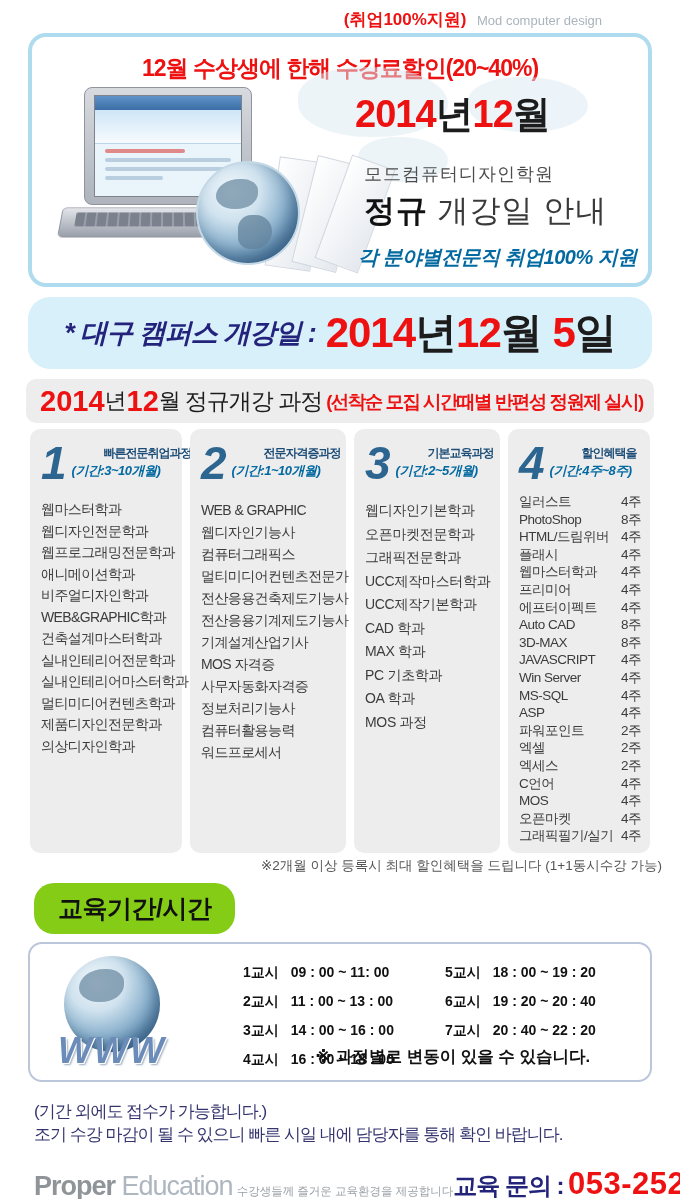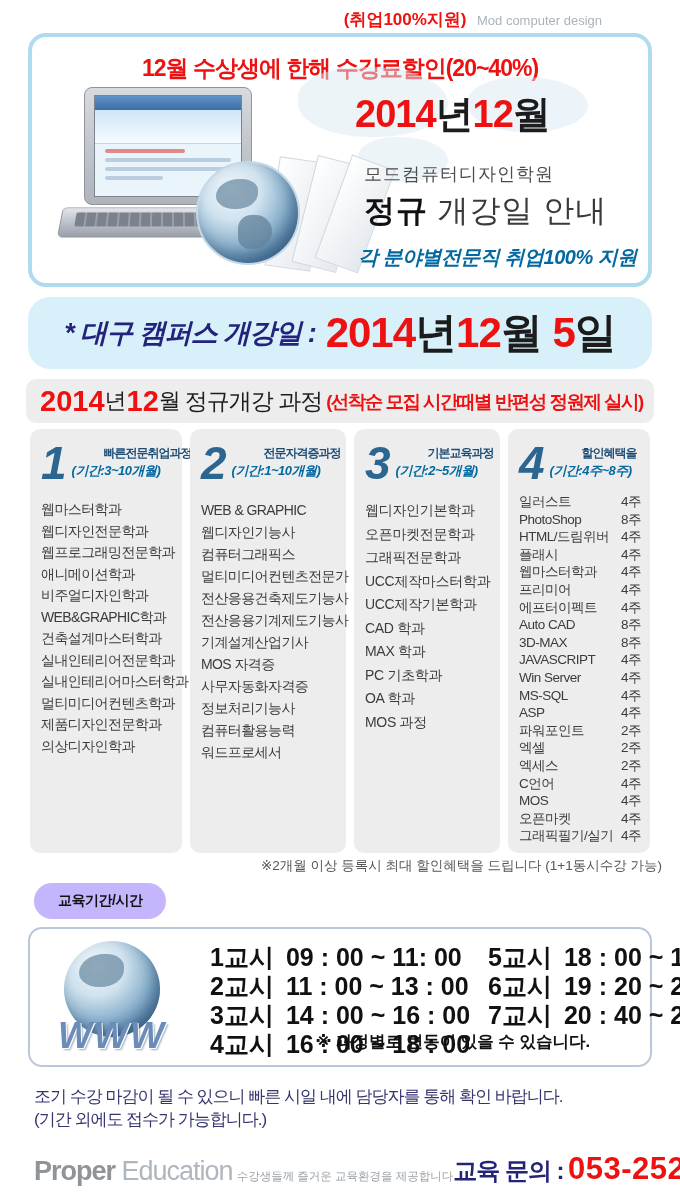--- a/index.html
+++ b/index.html
@@ -96,34 +96,34 @@
   .col3 .item { font-size:14px; line-height:23.5px; letter-spacing:-0.3px; white-space:nowrap; }
   .col4 .items { margin-top:10px; }
   .col4 .item { font-size:13.5px; line-height:17.6px; display:flex;
                 justify-content:space-between; letter-spacing:-0.5px; white-space:nowrap;align-items:flex-end; }
   .col4 .item .item-weeks { margin-left:4px; }
 
   
   .discount-note { margin:4px 18px 0 0; text-align:right; font-size:13.5px; color:#555; }
 
   
-  .badge { margin:8px 0 0 34px; display:inline-block; background:#c4b5fd; border-radius:20px;
-           padding:9px 24px; font-size:14px; font-weight:bold; color:#111; letter-spacing:-0.5px; }
+  .badge { margin:8px 0 0 34px; display:inline-block; background:#84cc16; border-radius:20px;
+           padding:9px 24px; font-size:25px; font-weight:bold; color:#111; letter-spacing:-0.5px; }
   .sched-box { margin:8px 28px 0 28px; height:140px; border:2px solid #bcc6da; border-radius:14px;
                position:relative; padding:14px 10px 0 180px; }
   .www-globe { position:absolute; left:34px; top:12px; width:96px; height:96px; border-radius:50%;
                background:radial-gradient(circle at 34% 28%, #f2f8fc 0%, #cfe2ee 30%, #8fb4cf 55%, #4f7da5 78%, #2e5678 100%);
                box-shadow:inset -5px -7px 12px rgba(30,60,90,.35); }
   .www-globe::before { content:""; position:absolute; left:16%; top:14%; width:46%; height:34%;
                background:#6e8ca3; border-radius:60% 40% 55% 45%; opacity:.75; }
   .www-text { position:absolute; left:28px; top:86px; font-size:36px; font-weight:bold;
               font-style:italic; color:#6b8cb8; letter-spacing:2px;
               text-shadow:1px 1px 0 #fff, 2px 2px 2px rgba(40,70,110,.45); }
   .sched-cols { display:flex; gap:18px; font-weight:bold; color:#111; }
-  .sched-col .item { font-size:25px; line-height:29px; display:flex; white-space:nowrap; }
+  .sched-col .item { font-size:14px; line-height:29px; display:flex; white-space:nowrap;margin-left:33px; }
   .sched-col .item .item-label { margin-right:12px; }
   .sched-note { position:absolute; right:60px; bottom:12px; font-weight:bold;
                 font-size:16.5px; color:#111; }
 
   
   .footer { margin:18px 28px 0 34px; }
   .footer .notice { color:#34346f; font-size:17px; letter-spacing:-1px; line-height:23px; }
   .footer-row { margin-top:20px; display:flex; justify-content:space-between; align-items:flex-end; }
   .pbrand { white-space:nowrap; }
   .pbrand .b1 { font-size:27px; font-weight:bold; color:#8f9498; letter-spacing:-1px; }
@@ -405,22 +405,22 @@
           <span class="item-label">7교시</span>
           <span class="item-time">20 : 40 ~ 22 : 20</span>
         </div>
       </div>
   </div>
   <div class="sched-note">※ 과정별로 변동이 있을 수 있습니다.</div>
 </div>
 
 
 <div class="footer">
+  <div class="notice">(기간 외에도 접수가 가능합니다.)</div>
   <div class="notice">조기 수강 마감이 될 수 있으니 빠른 시일 내에 담당자를 통해 확인 바랍니다.</div>
-  <div class="notice">(기간 외에도 접수가 가능합니다.)</div>
   <div class="footer-row">
     <div class="pbrand">
       <span class="b1">Proper</span><span class="b2"> Education</span><span class="tag">수강생들께 즐거운 교육환경을 제공합니다</span>
     </div>
     <div class="contact">
       <span class="lbl">교육 문의 :</span>
       <span class="phone">053-252-3458</span>
     </div>
   </div>
 </div>

